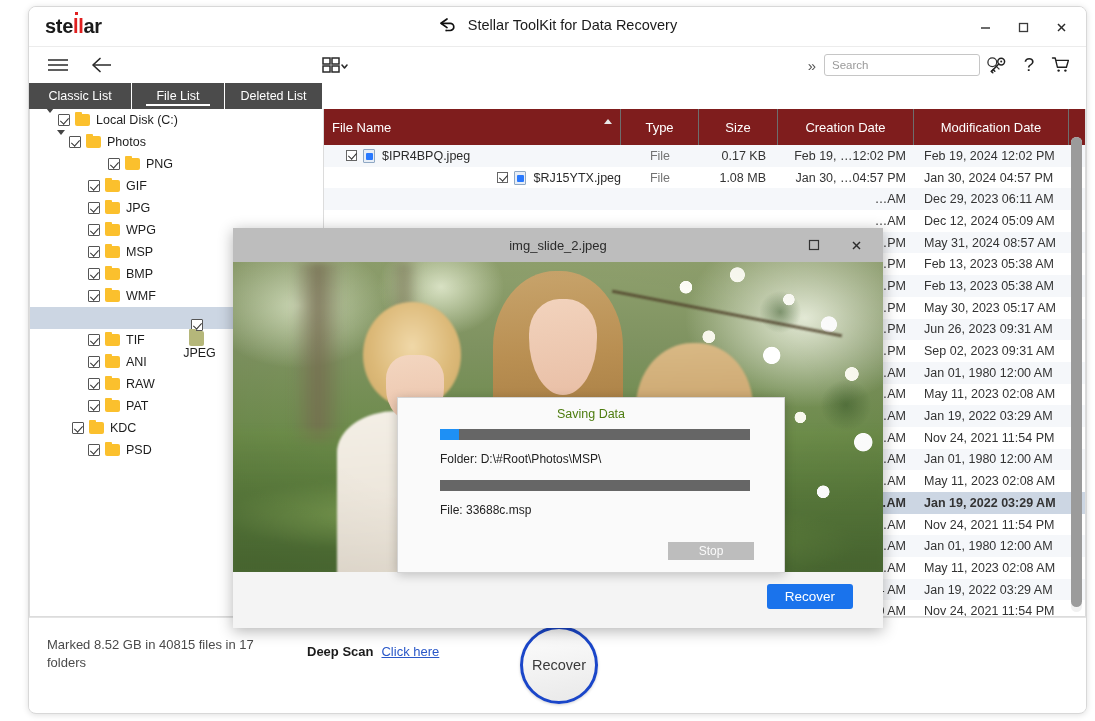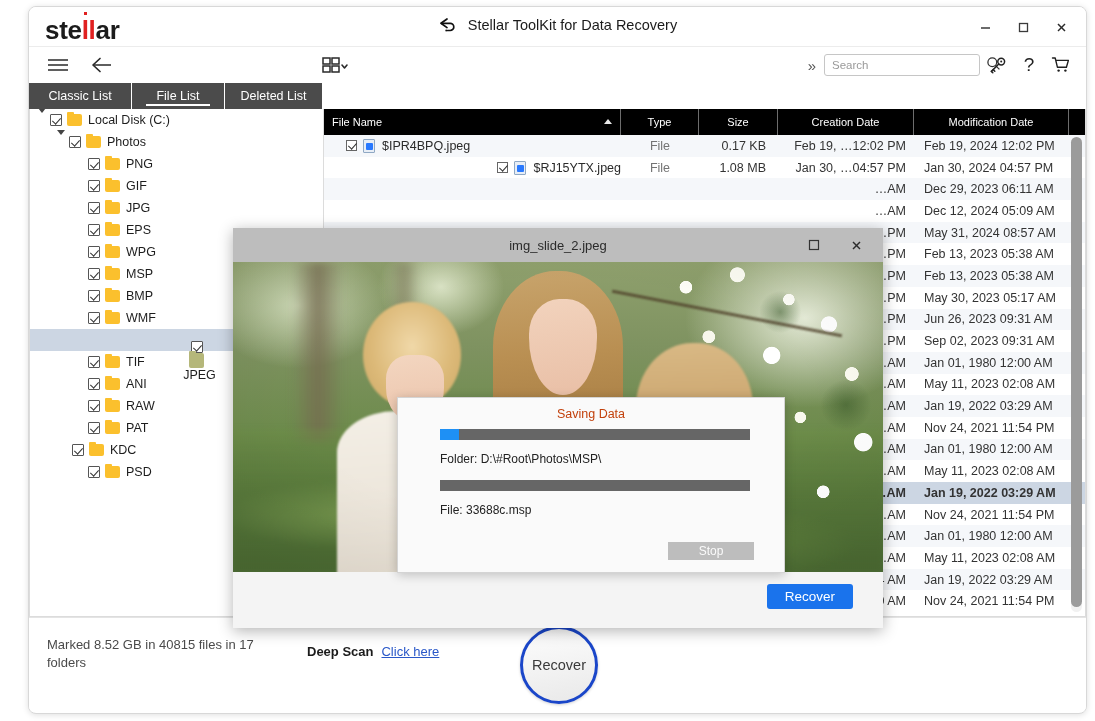--- a/index.html
+++ b/index.html
@@ -24,21 +24,21 @@
 
   
   .titlebar {
     position: relative;
     height: 40px;
     background: #ffffff;
     border-bottom: 1px solid #ececec;
   }
   .brand {
     position: absolute; left: 16px; top: 8px;
-    font-size: 26px; font-weight: bold; color: #1b1b1b;
+    font-size: 20px; font-weight: bold; color: #1b1b1b;
     letter-spacing: -0.3px;
     display: flex; align-items: baseline;
   }
   .brand .ll { color: #e02020; position: relative; }
   .brand .ll::after {
     content:""; position:absolute; left: 2px; top: -3px;
     width: 3px; height: 3px; background: #e02020;
   }
   .title-center {
     position: absolute; left: 0; right: 0; top: 10px;
@@ -177,23 +177,23 @@
   
   .list-panel {
     position: absolute;
     left: 295px; top: 26px; right: 0;
     height: 508px;
     background: #fff;
     border: 1px solid #dcdcdc; border-top: none; border-left: none;
     overflow: hidden;
   }
   .lheader {
-    display: flex; height: 26px;
-    background: #000000; color: #fff;
-    font-size: 11px;
+    display: flex; height: 36px;
+    background: #7f1d1d; color: #fff;
+    font-size: 13px;
   }
   .lh {
     display: flex; align-items: center;
     border-right: 1px solid #6d6d6d;
     padding: 0 8px; position: relative;
     cursor: pointer; white-space: nowrap;
   }
   .lh .sort-asc {
     position: absolute; right: 8px; top: 10px;
     width: 0; height: 0;
@@ -443,21 +443,21 @@
     position: absolute;
     left: 368px; top: 314px;
     width: 388px; height: 176px;
     background: #fafafa;
     border: 1px solid #d4d4d4;
     box-shadow: 0 2px 10px rgba(0,0,0,0.22);
     z-index: 60;
   }
   .sd-title {
     text-align: center; margin-top: 9px;
-    font-size: 12.5px; color: #c2410c;
+    font-size: 12.5px; color: #4d7c0f;
   }
   .sd-label {
     margin: 12px 0 0 42px;
     font-size: 12px; color: #222;
   }
   .sd-bar {
     margin: 8px 0 0 42px;
     width: 310px; height: 11px;
     background: #666666;
   }
@@ -582,55 +582,49 @@
           <span>File List</span>
           <span class="u"></span>
         </div>
         <div class="tab w3">
           <span>Deleted List</span>
         </div>
       </div>
 
     <div class="tree-panel">
       <div id="tree-rows">
-          <div class="tree-row" style="padding-left: 8px;">
+          <div class="tree-row" style="padding-left: 16px;">
             <span class="tw"><span class="caret down"></span></span>
             <span class="cbx"></span>
             <span class="folder"></span>
             <span>Local Disk (C:)</span>
           </div>
           <div class="tree-row" style="padding-left: 27px;">
             <span class="tw"><span class="caret down"></span></span>
             <span class="cbx"></span>
             <span class="folder"></span>
             <span>Photos</span>
           </div>
-          <div class="tree-row" style="padding-left: 46px;">
+          <div class="tree-row" style="padding-left: 46px; margin-left: 20px;">
             <span class="tw"></span>
             <span class="cbx"></span>
             <span class="folder"></span>
             <span>PNG</span>
           </div>
           <div class="tree-row" style="padding-left: 46px;">
             <span class="tw"></span>
             <span class="cbx"></span>
             <span class="folder"></span>
             <span>GIF</span>
           </div>
           <div class="tree-row" style="padding-left: 46px;">
             <span class="tw"></span>
             <span class="cbx"></span>
             <span class="folder"></span>
             <span>JPG</span>
-          </div>
-          <div class="tree-row" style="padding-left: 46px;">
-            <span class="tw"></span>
-            <span class="cbx"></span>
-            <span class="folder"></span>
-            <span>EPS</span>
           </div>
           <div class="tree-row" style="padding-left: 46px;">
             <span class="tw"></span>
             <span class="cbx"></span>
             <span class="folder"></span>
             <span>WPG</span>
           </div>
           <div class="tree-row" style="padding-left: 46px;">
             <span class="tw"></span>
             <span class="cbx"></span>

